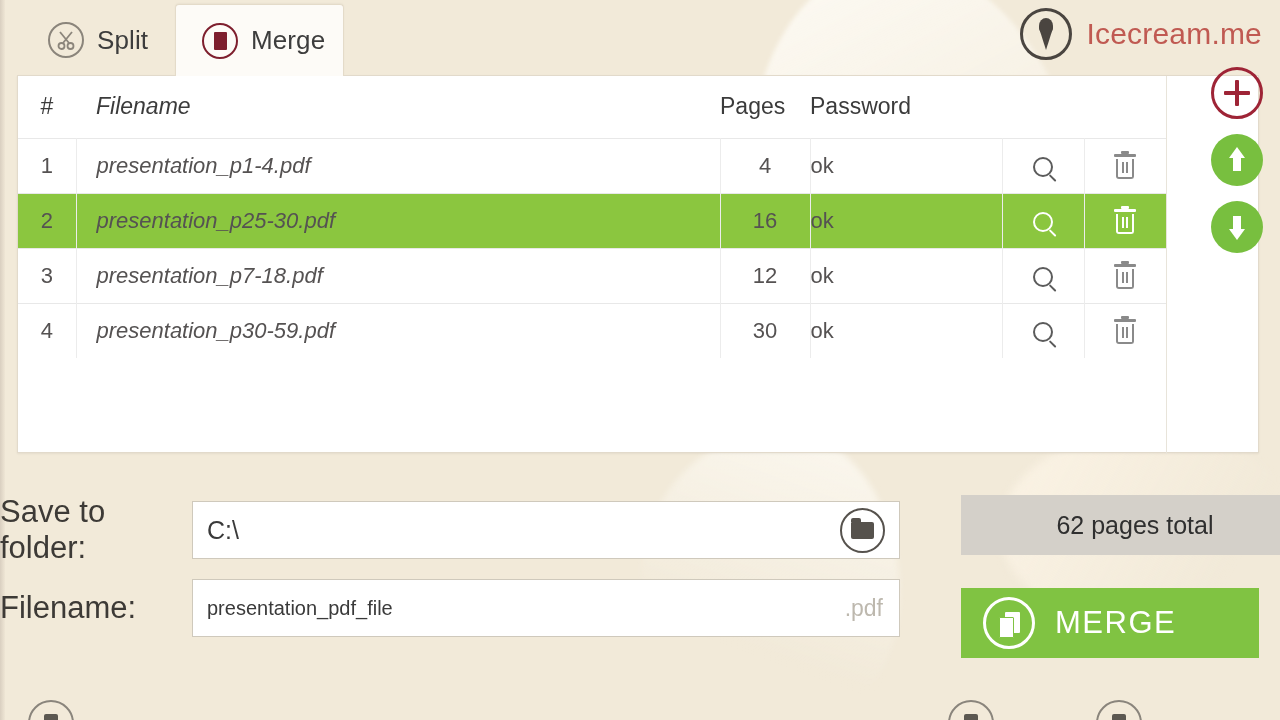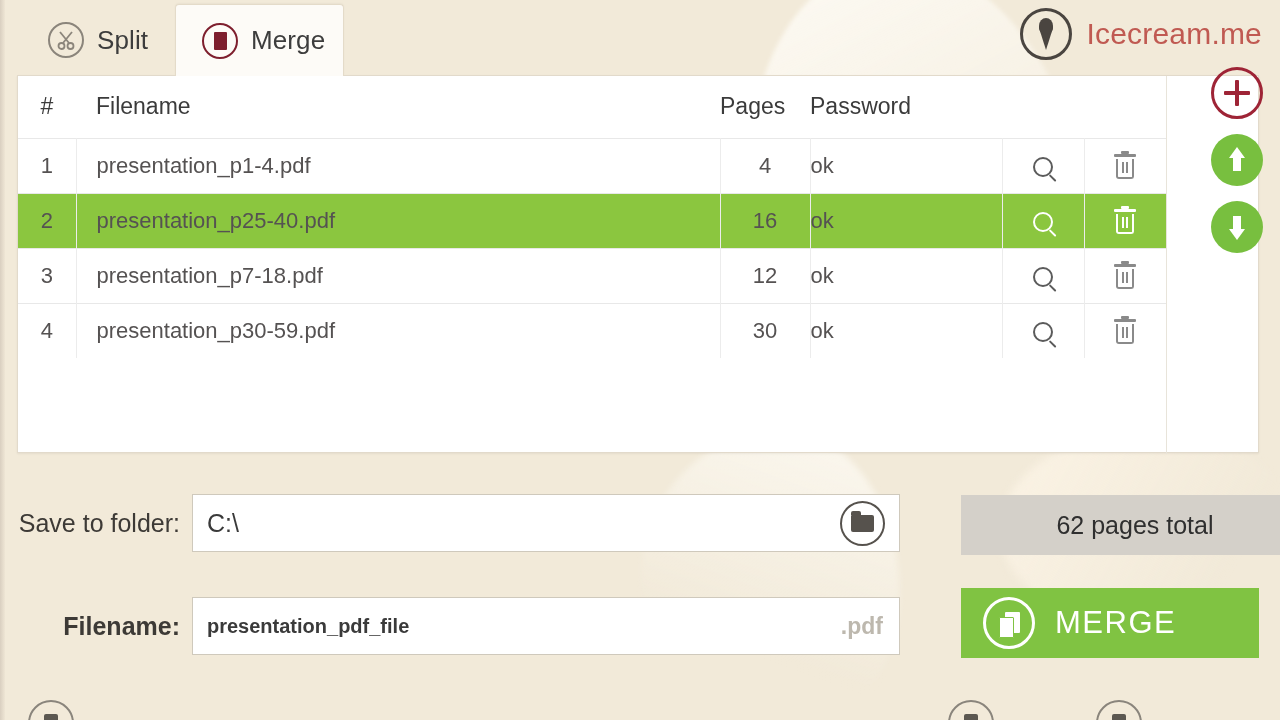--- a/index.html
+++ b/index.html
@@ -172,21 +172,21 @@
     color: #555252;
     height: 55px;
     padding: 0;
     vertical-align: middle;
     border-top: 1px solid #e8e8e8;
     border-right: 1px solid #ececec;
   }
   #file-table tr td:last-child { border-right: none; }
 
   .col-num   { width: 58px;  text-align: center; }
-  .col-name  { width: 644px; }
+  .col-name  { width: 644px; font-style: italic; }
   .col-pages { width: 90px;  text-align: center; }
   .col-pass  { width: 192px; }
   .col-view  { width: 82px;  text-align: center; }
   .col-del   { width: 82px;  text-align: center; }
 
   #file-table th.col-num  { text-align: center; }
   #file-table th.col-name { padding-left: 20px; }
   #file-table th.col-pages,
   #file-table th.col-pass { text-align: left; }
   #file-table td.col-name { padding-left: 20px; }
@@ -353,26 +353,25 @@
     left: 0; top: 480px;
     width: 1280px; height: 200px;
   }
   .form-row {
     position: absolute;
     left: 0;
     display: flex;
     align-items: center;
   }
   #row-folder   { top: 14px; }
-  #row-filename { top: 117px; font-weight: bold; }
+  #row-filename { top: 99px; }
 
   .form-label {
-    font-size: 25px;
+    font-size: 31px;
     color: #3d3a36;
-    text-align: right;
     width: 192px;
     padding-right: 12px;
   }
   .text-field {
     position: relative;
     width: 708px; height: 58px;
     background: #ffffff;
     border: 1px solid #cfc9bc;
     display: flex;
     align-items: center;
@@ -559,21 +558,21 @@
         <td class="col-num">1</td>
         <td class="col-name">presentation_p1-4.pdf</td>
         <td class="col-pages">4</td>
         <td class="col-pass">ok</td>
         <td class="col-view"><span class="mag"></span></td>
         <td class="col-del"><span class="trash"><span class="lid"></span><span class="can"></span></span></td>
       </tr>
 
       <tr class="file-row selected">
         <td class="col-num">2</td>
-        <td class="col-name">presentation_p25-40.pdf</td>
+        <td class="col-name">presentation_p25-30.pdf</td>
         <td class="col-pages">16</td>
         <td class="col-pass">ok</td>
         <td class="col-view"><span class="mag"></span></td>
         <td class="col-del"><span class="trash"><span class="lid"></span><span class="can"></span></span></td>
       </tr>
 
       <tr class="file-row">
         <td class="col-num">3</td>
         <td class="col-name">presentation_p7-18.pdf</td>
         <td class="col-pages">12</td>

